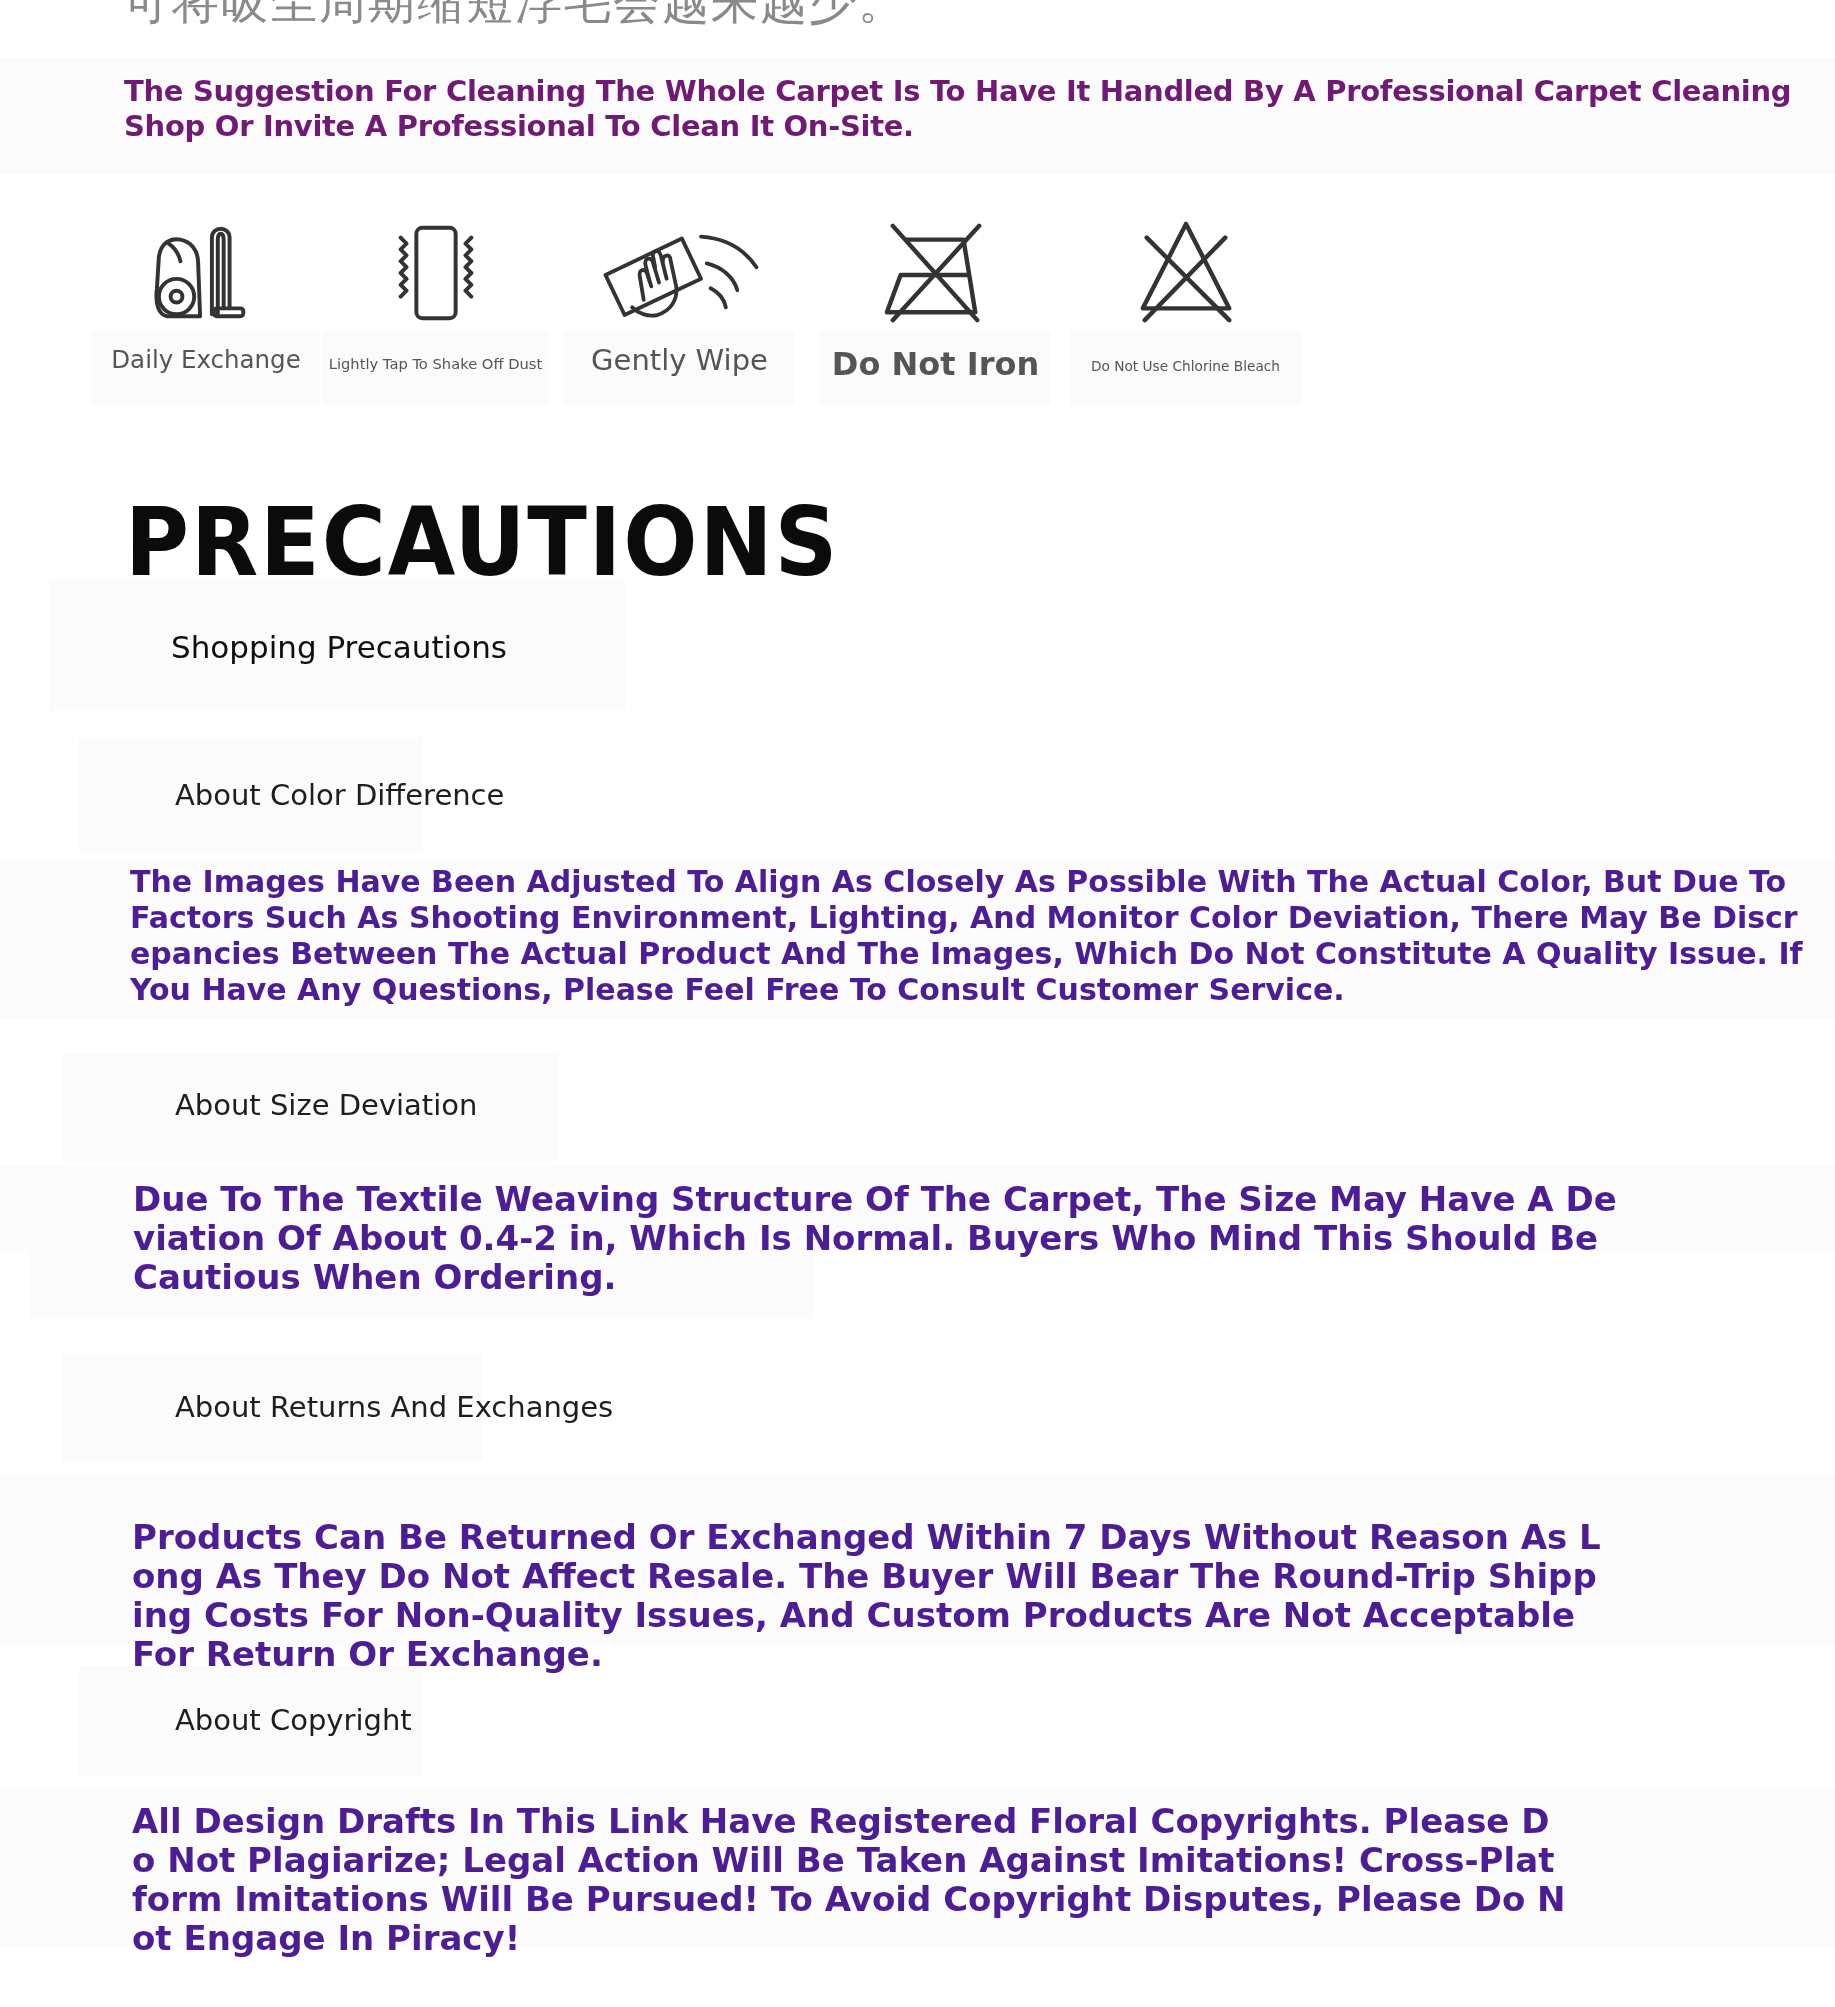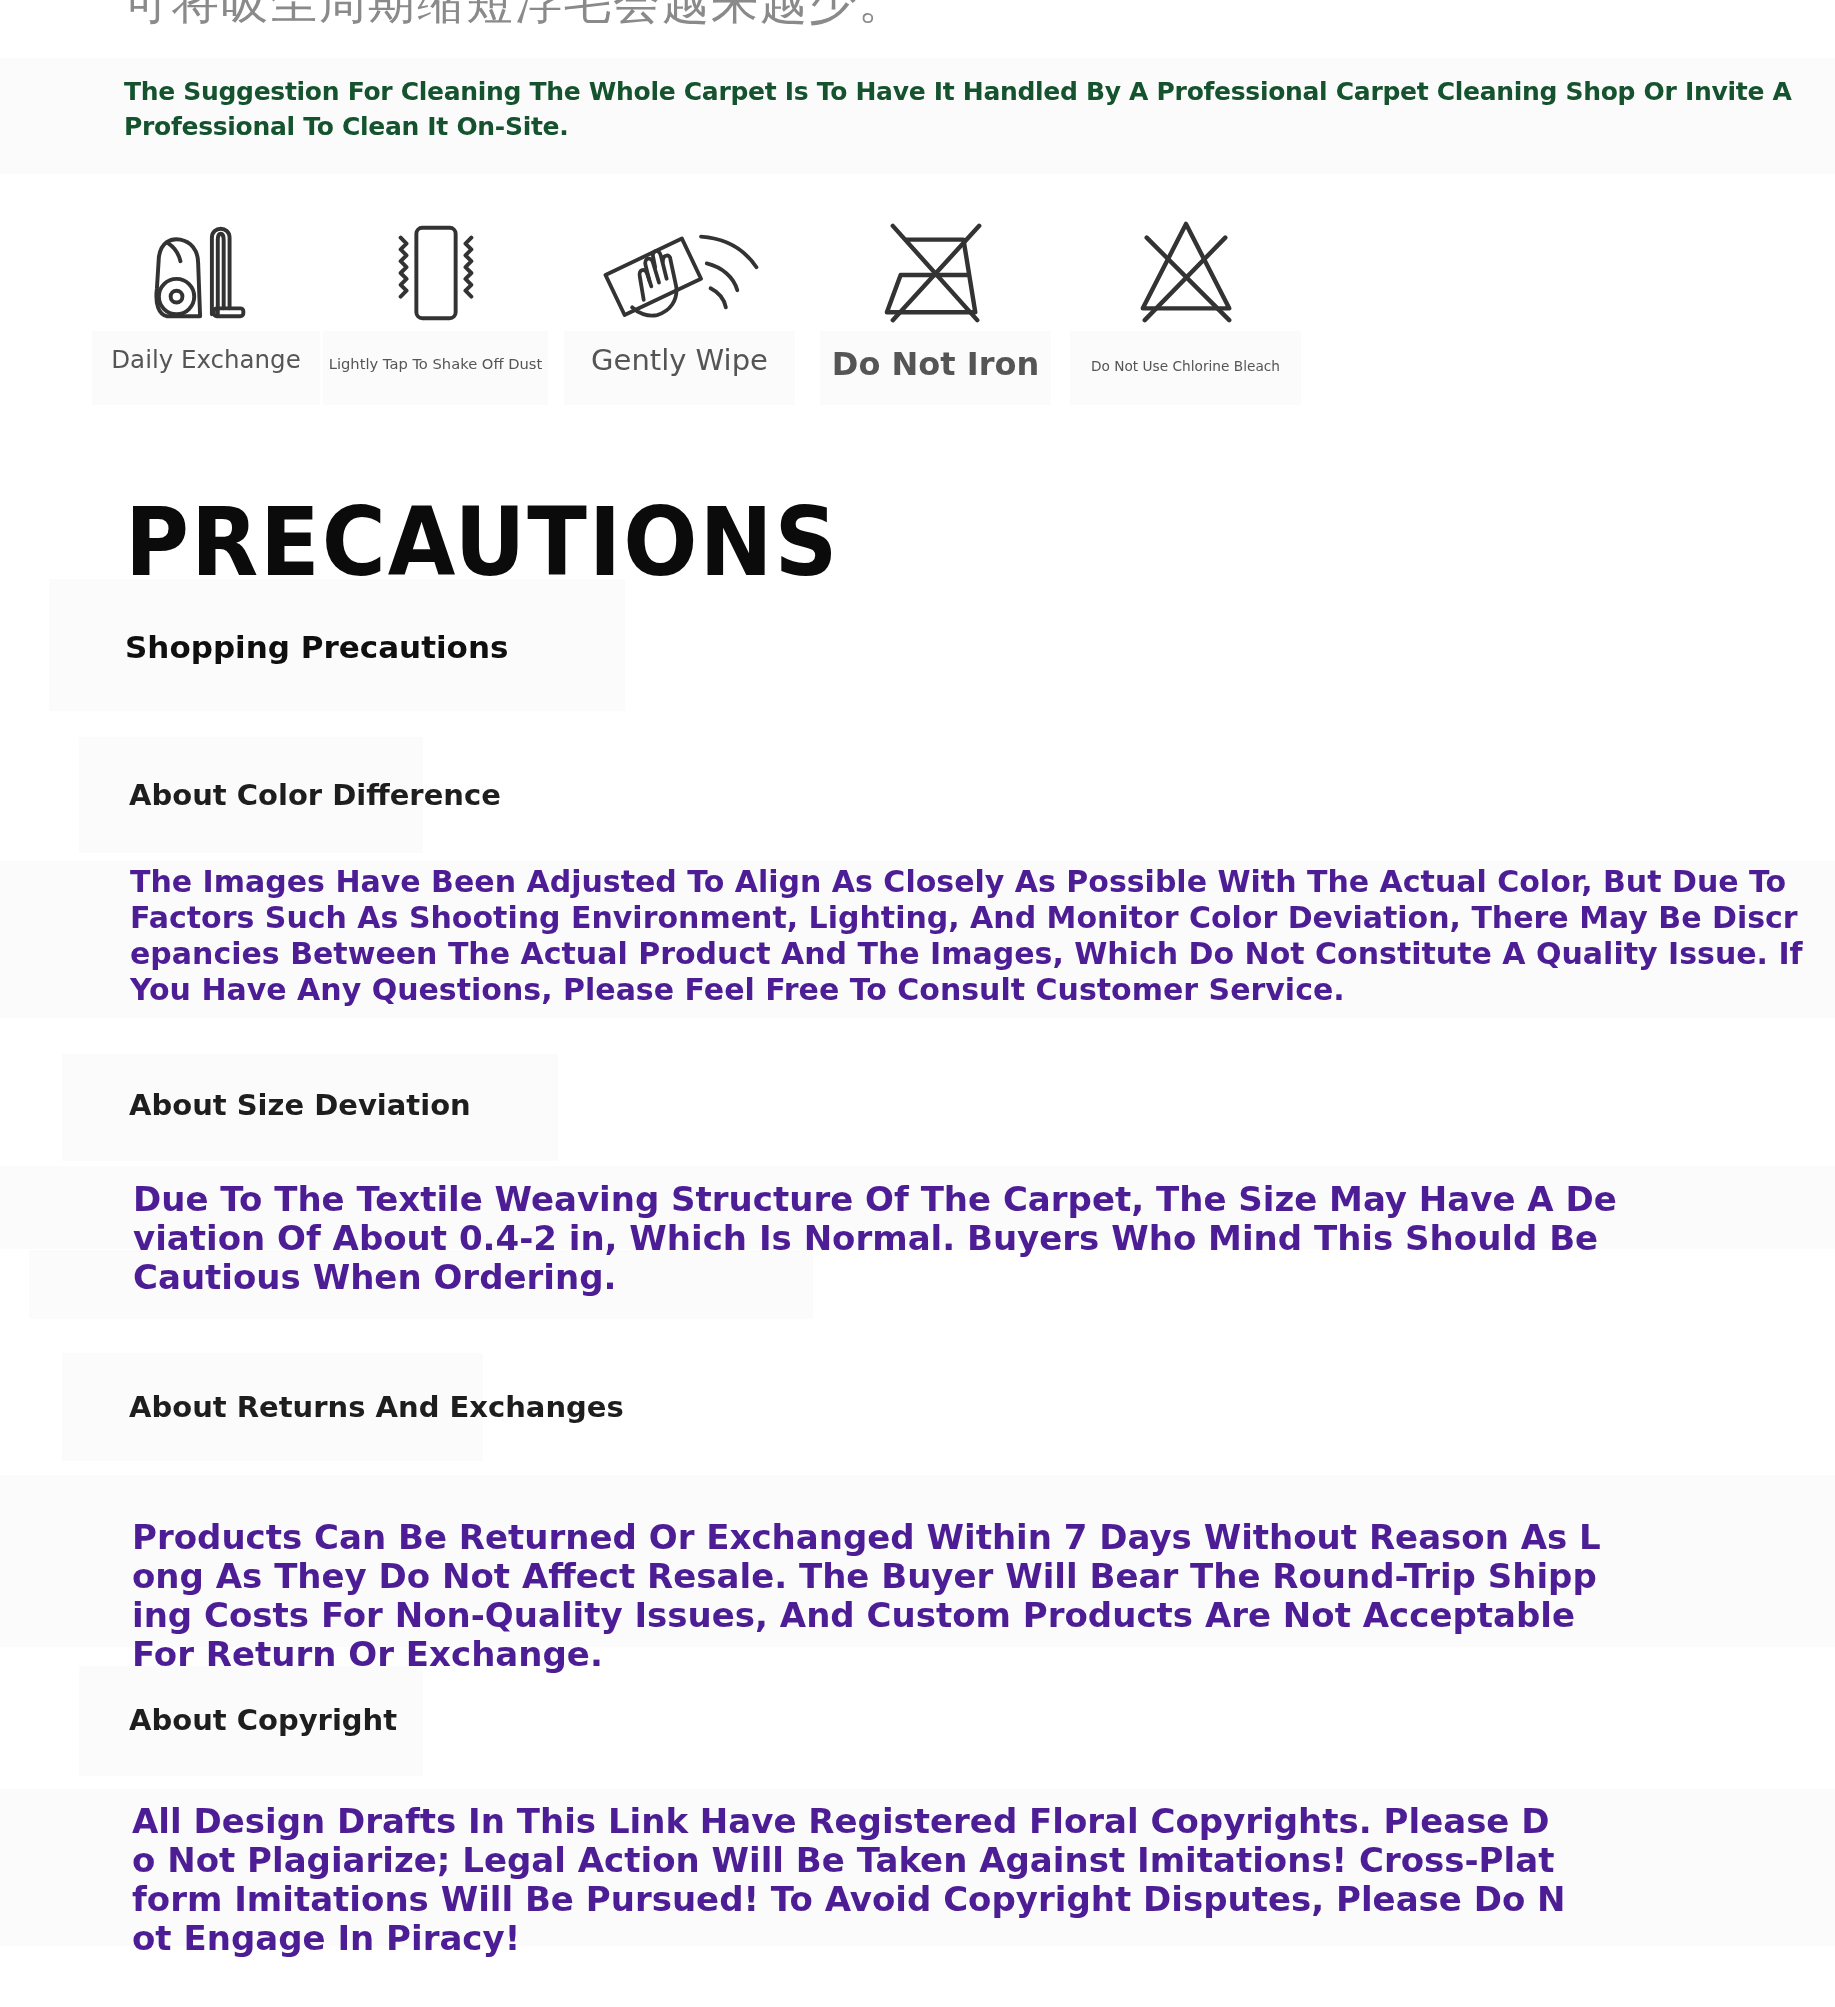--- a/index.html
+++ b/index.html
@@ -12,41 +12,42 @@
   .tint { background: #fbfbfb; }
 
   .cn-line {
     left: 123px; top: -29px; font-size: 47px; color: #8a8a8a;
     letter-spacing: 2px; white-space: nowrap;
     font-family: "DejaVu Sans", sans-serif;
   }
   .suggest-box { left: 0; top: 58px; width: 1836px; height: 116px; }
   .suggest-text {
     left: 124px; top: 74px; width: 1686px;
-    font-size: 25px; font-weight: bold; color: #14532d;
+    font-size: 29px; font-weight: bold; color: #701a75;
     line-height: 35px; word-break: break-all; letter-spacing: -0.3px;
   }
 
   .care-item { position: absolute; top: 218px; width: 235px; height: 186px; }
   .care-icon { position: absolute; top: 0; left: 50%; transform: translateX(-50%); width: 118px; height: 110px; }
   .care-label-box { position: absolute; top: 113px; left: 0; width: 100%; height: 74px; background: #fbfbfb; }
   .care-label {
     position: absolute; left: 0; right: 0; text-align: center; white-space: nowrap;
     color: #555555;
   }
 
   .title-precautions {
     left: 125px; top: 488px; font-size: 94px; font-weight: 900; color: #0b0b0b;
     letter-spacing: 2px; font-family: "DejaVu Sans", sans-serif;
     transform: scaleX(0.93); transform-origin: left center;
   }
   .heading-box { position: absolute; }
   .heading {
-    position: absolute; font-weight: bold; color: #1e1e1e; white-space: nowrap;
+    position: absolute; font-weight: normal; color: #1e1e1e; white-space: nowrap;
     font-size: 29px;
+    margin-left: 46px;
   }
   .para-box { position: absolute; background: #fbfbfb; }
   .para {
     position: absolute; font-weight: bold; color: #4c1d95; word-break: break-all;
   }
 </style>
 </head>
 <body>
 
 <div class="abs cn-line">可将吸尘周期缩短浮毛会越来越少。</div>

